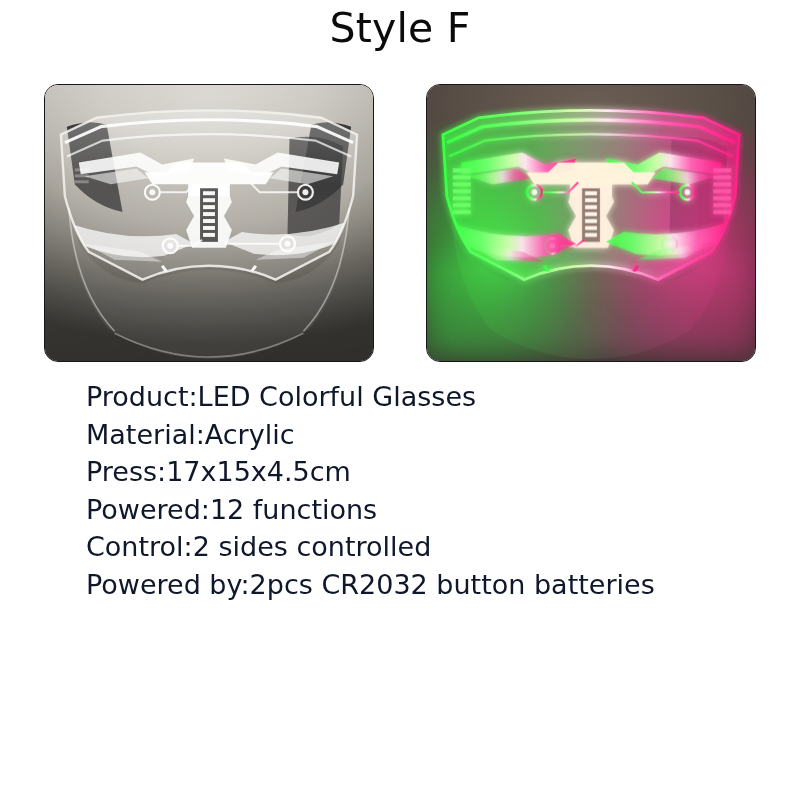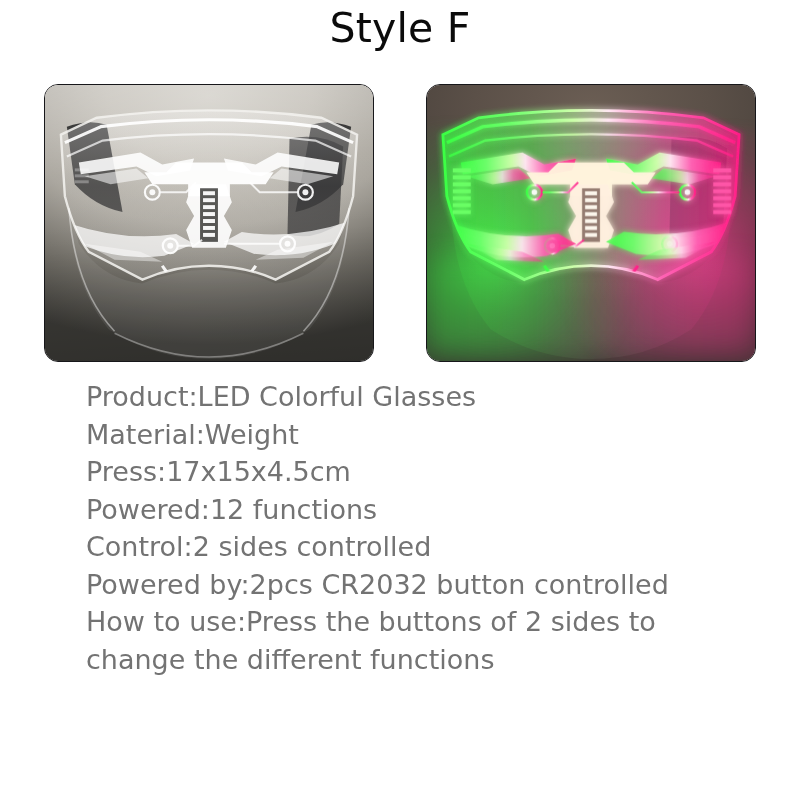--- a/index.html
+++ b/index.html
@@ -97,21 +97,21 @@
   
   .specs {
     position: absolute;
     top: 378px;
     left: 86px;
     width: 700px;
   }
   .spec-line {
     font-size: 27px;
     line-height: 37.5px;
-    color: #737373;
+    color: #0f172a;
     white-space: pre;
     font-weight: 400;
   }
   .spec-line.wrap { white-space: normal; width: 640px; }
 </style>
 </head>
 <body>
 
 <div class="title">Style F</div>
 
@@ -329,19 +329,18 @@
             <rect x="288" y="126" width="18" height="4"></rect>
           </g>
         </g>
       </svg>
     </div>
   </div>
 </div>
 
 <div class="specs">
   <div class="spec-line">Product:LED Colorful Glasses</div>
-  <div class="spec-line">Material:Weight</div>
+  <div class="spec-line">Material:Acrylic</div>
   <div class="spec-line">Press:17x15x4.5cm</div>
   <div class="spec-line">Powered:12 functions</div>
   <div class="spec-line">Control:2 sides controlled</div>
-  <div class="spec-line">Powered by:2pcs CR2032 button controlled</div>
-  <div class="spec-line wrap">How to use:Press the buttons of 2 sides to change the different functions</div>
+  <div class="spec-line">Powered by:2pcs CR2032 button batteries</div>
 </div>
 
 </body></html>

